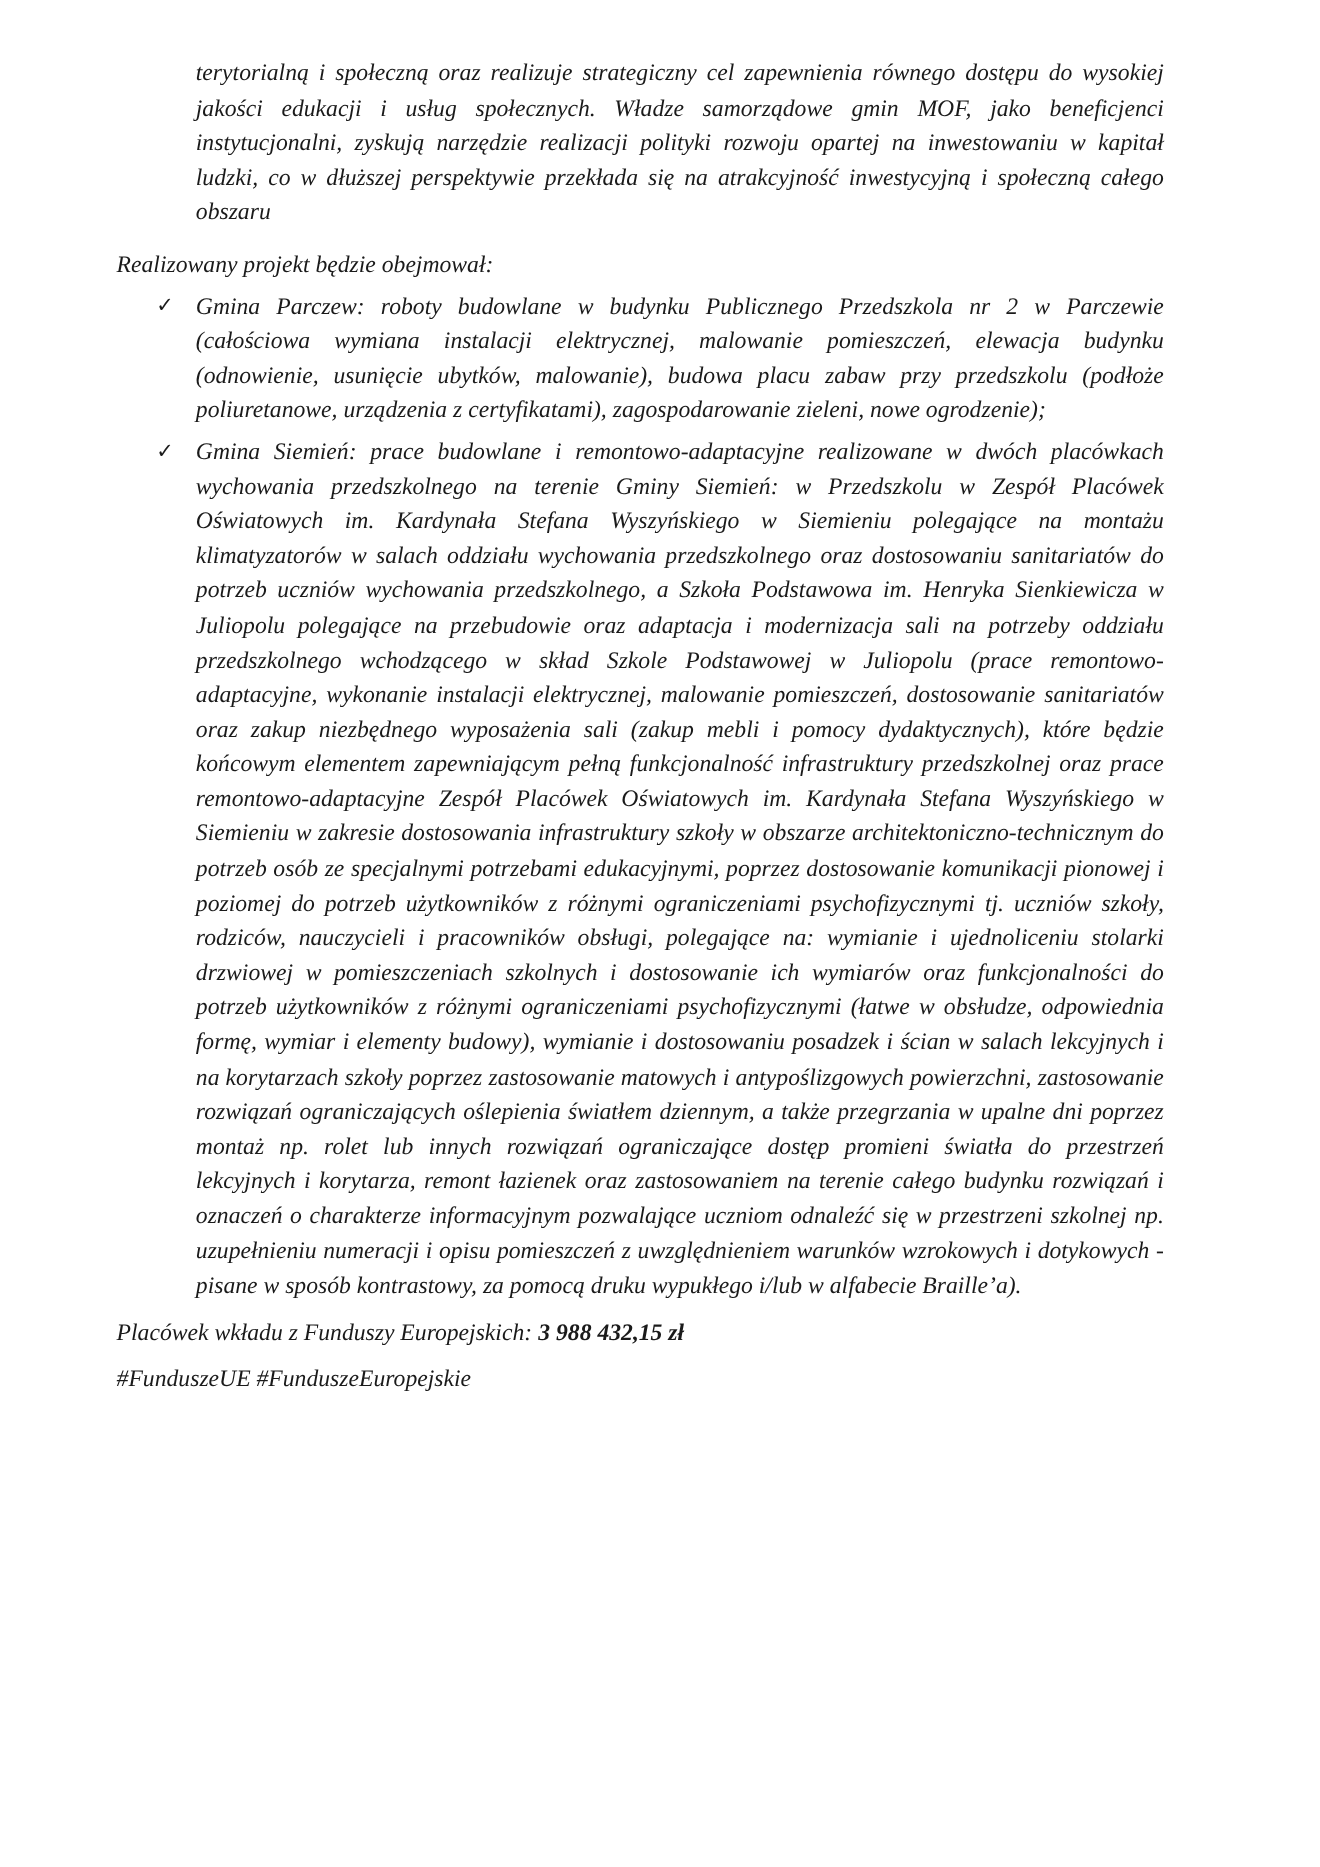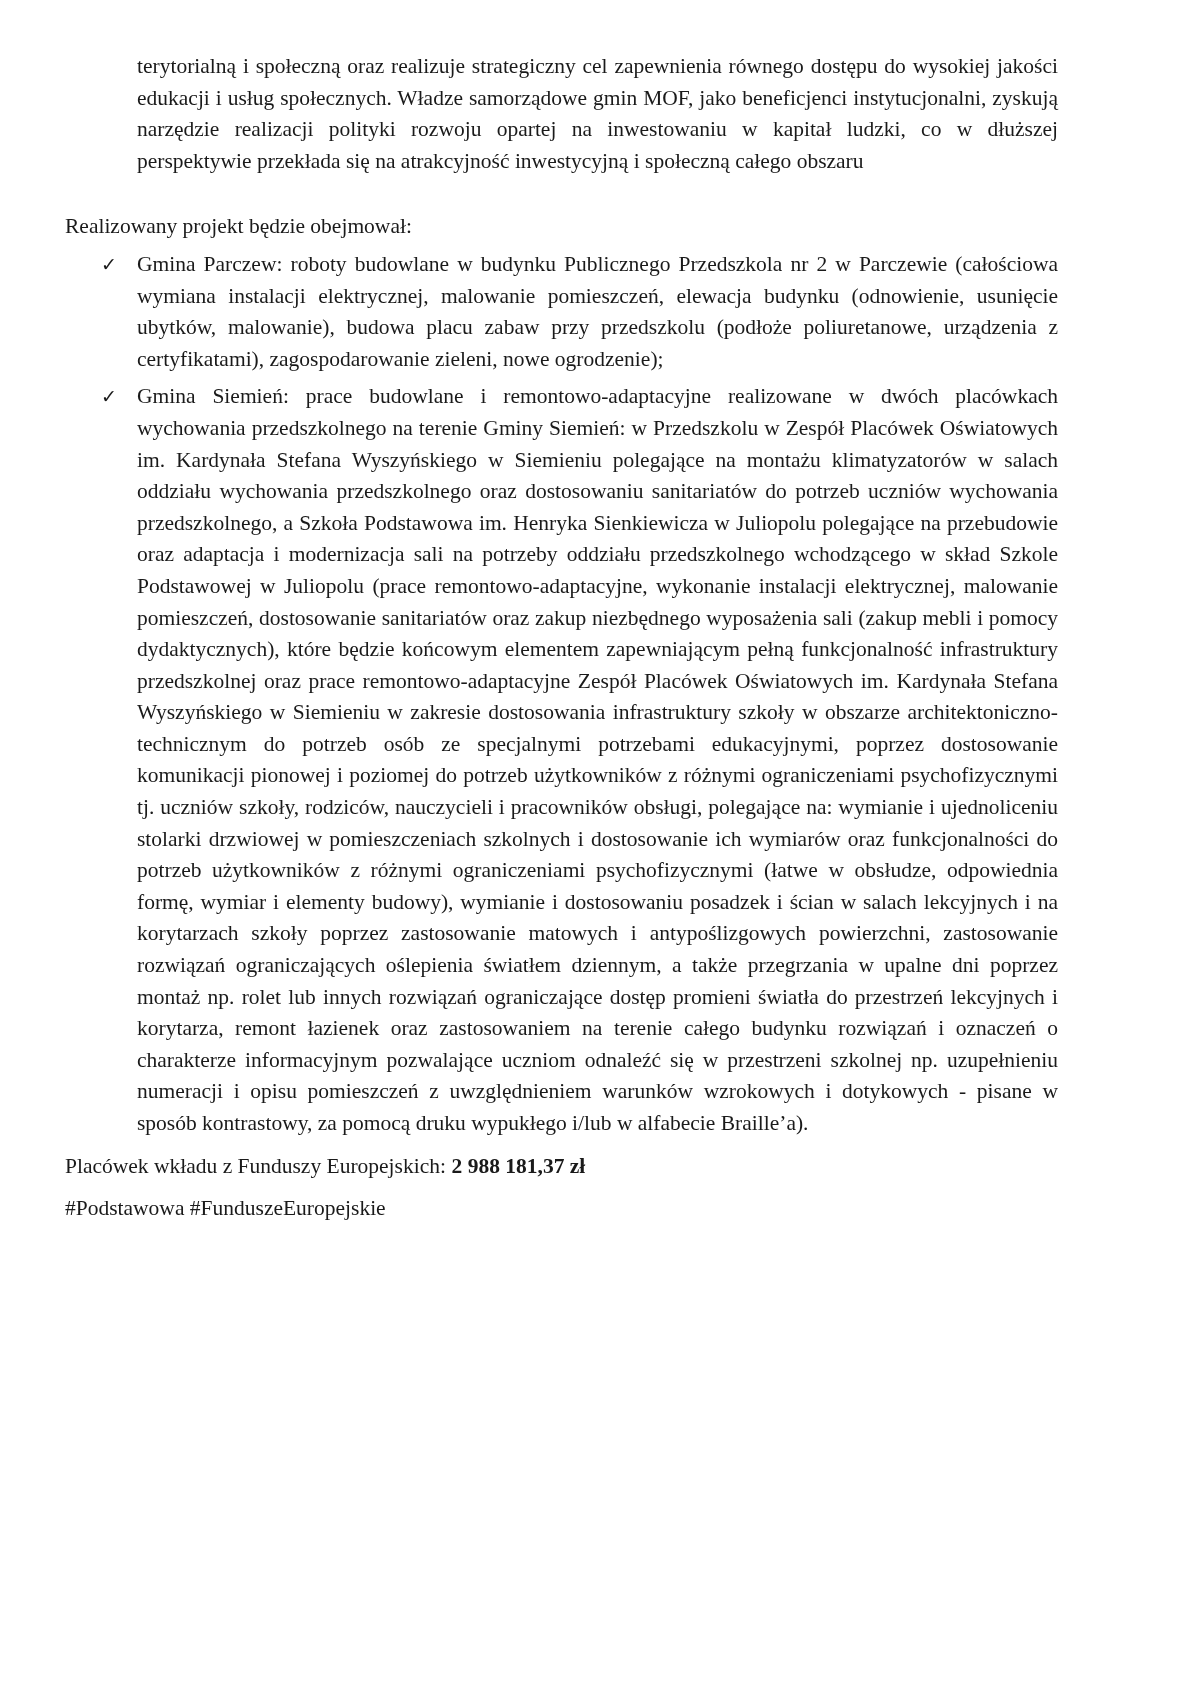--- a/index.html
+++ b/index.html
@@ -7,37 +7,38 @@
     margin: 0;
     padding: 0;
     background: #ffffff;
   }
   .page {
     position: relative;
     width: 1200px;
     height: 1697px;
     box-sizing: border-box;
     background: #ffffff;
-    padding: 51px 142px 0 65px;
+    padding: 51px 142px 0 106px;
     font-family: "Liberation Serif", "DejaVu Serif", serif;
     font-size: 21.5px;
     line-height: 31.6px;
     color: #1a1a1a;
     overflow: hidden;
+    font-style: italic;
   }
   p { margin: 0; }
   .justify {
     text-align: justify;
     text-justify: inter-word;
   }
   .intro-para {
     margin-left: 72px;
   }
   .list-header {
-    margin-top: 34px;
+    margin-top: 16px;
   }
   .bullet {
     display: flex;
     margin-top: 6px;
   }
   .bullet .marker {
     flex: 0 0 36px;
     width: 36px;
     margin-left: 36px;
     font-family: "DejaVu Sans", sans-serif;
@@ -72,18 +73,18 @@
     <p class="bullet-text justify">Gmina Parczew: roboty budowlane w budynku Publicznego Przedszkola nr 2 w Parczewie (całościowa wymiana instalacji elektrycznej, malowanie pomieszczeń, elewacja budynku (odnowienie, usunięcie ubytków, malowanie), budowa placu zabaw przy przedszkolu (podłoże poliuretanowe, urządzenia z certyfikatami), zagospodarowanie zieleni, nowe ogrodzenie);</p>
   </div>
 
   <div class="bullet">
     <span class="marker">✓</span>
     <p class="bullet-text justify">Gmina Siemień: prace budowlane i remontowo-adaptacyjne realizowane w dwóch placówkach wychowania przedszkolnego na terenie Gminy Siemień: w Przedszkolu w Zespół Placówek Oświatowych im. Kardynała Stefana Wyszyńskiego w Siemieniu polegające na montażu klimatyzatorów w salach oddziału wychowania przedszkolnego oraz dostosowaniu sanitariatów do potrzeb uczniów wychowania przedszkolnego, a Szkoła Podstawowa im. Henryka Sienkiewicza w Juliopolu polegające na przebudowie oraz adaptacja i modernizacja sali na potrzeby oddziału przedszkolnego wchodzącego w skład Szkole Podstawowej w Juliopolu (prace remontowo-adaptacyjne, wykonanie instalacji elektrycznej, malowanie pomieszczeń, dostosowanie sanitariatów oraz zakup niezbędnego wyposażenia sali (zakup mebli i pomocy dydaktycznych), które będzie końcowym elementem zapewniającym pełną funkcjonalność infrastruktury przedszkolnej oraz prace remontowo-adaptacyjne Zespół Placówek Oświatowych im. Kardynała Stefana Wyszyńskiego w Siemieniu w zakresie dostosowania infrastruktury szkoły w obszarze architektoniczno-technicznym do potrzeb osób ze specjalnymi potrzebami edukacyjnymi, poprzez dostosowanie komunikacji pionowej i poziomej do potrzeb użytkowników z różnymi ograniczeniami psychofizycznymi tj. uczniów szkoły, rodziców, nauczycieli i pracowników obsługi, polegające na: wymianie i ujednoliceniu stolarki drzwiowej w pomieszczeniach szkolnych i dostosowanie ich wymiarów oraz funkcjonalności do potrzeb użytkowników z różnymi ograniczeniami psychofizycznymi (łatwe w obsłudze, odpowiednia formę, wymiar i elementy budowy), wymianie i dostosowaniu posadzek i ścian w salach lekcyjnych i na korytarzach szkoły poprzez zastosowanie matowych i antypoślizgowych powierzchni, zastosowanie rozwiązań ograniczających oślepienia światłem dziennym, a także przegrzania w upalne dni poprzez montaż np. rolet lub innych rozwiązań ograniczające dostęp promieni światła do przestrzeń lekcyjnych i korytarza, remont łazienek oraz zastosowaniem na terenie całego budynku rozwiązań i oznaczeń o charakterze informacyjnym pozwalające uczniom odnaleźć się w przestrzeni szkolnej np. uzupełnieniu numeracji i opisu pomieszczeń z uwzględnieniem warunków wzrokowych i dotykowych - pisane w sposób kontrastowy, za pomocą druku wypukłego i/lub w alfabecie Braille’a).</p>
   </div>
 
 
   <p class="totals-line">
-    <span>Placówek wkładu z Funduszy Europejskich:</span><span class="amount">2 988 181,37 zł</span>
+    <span>Placówek wkładu z Funduszy Europejskich:</span><span class="amount">3 988 432,15 zł</span>
   </p>
 
-  <p class="hashtags-line">#Podstawowa #FunduszeEuropejskie</p>
+  <p class="hashtags-line">#FunduszeUE #FunduszeEuropejskie</p>
 
 </div>
 
 </body></html>

